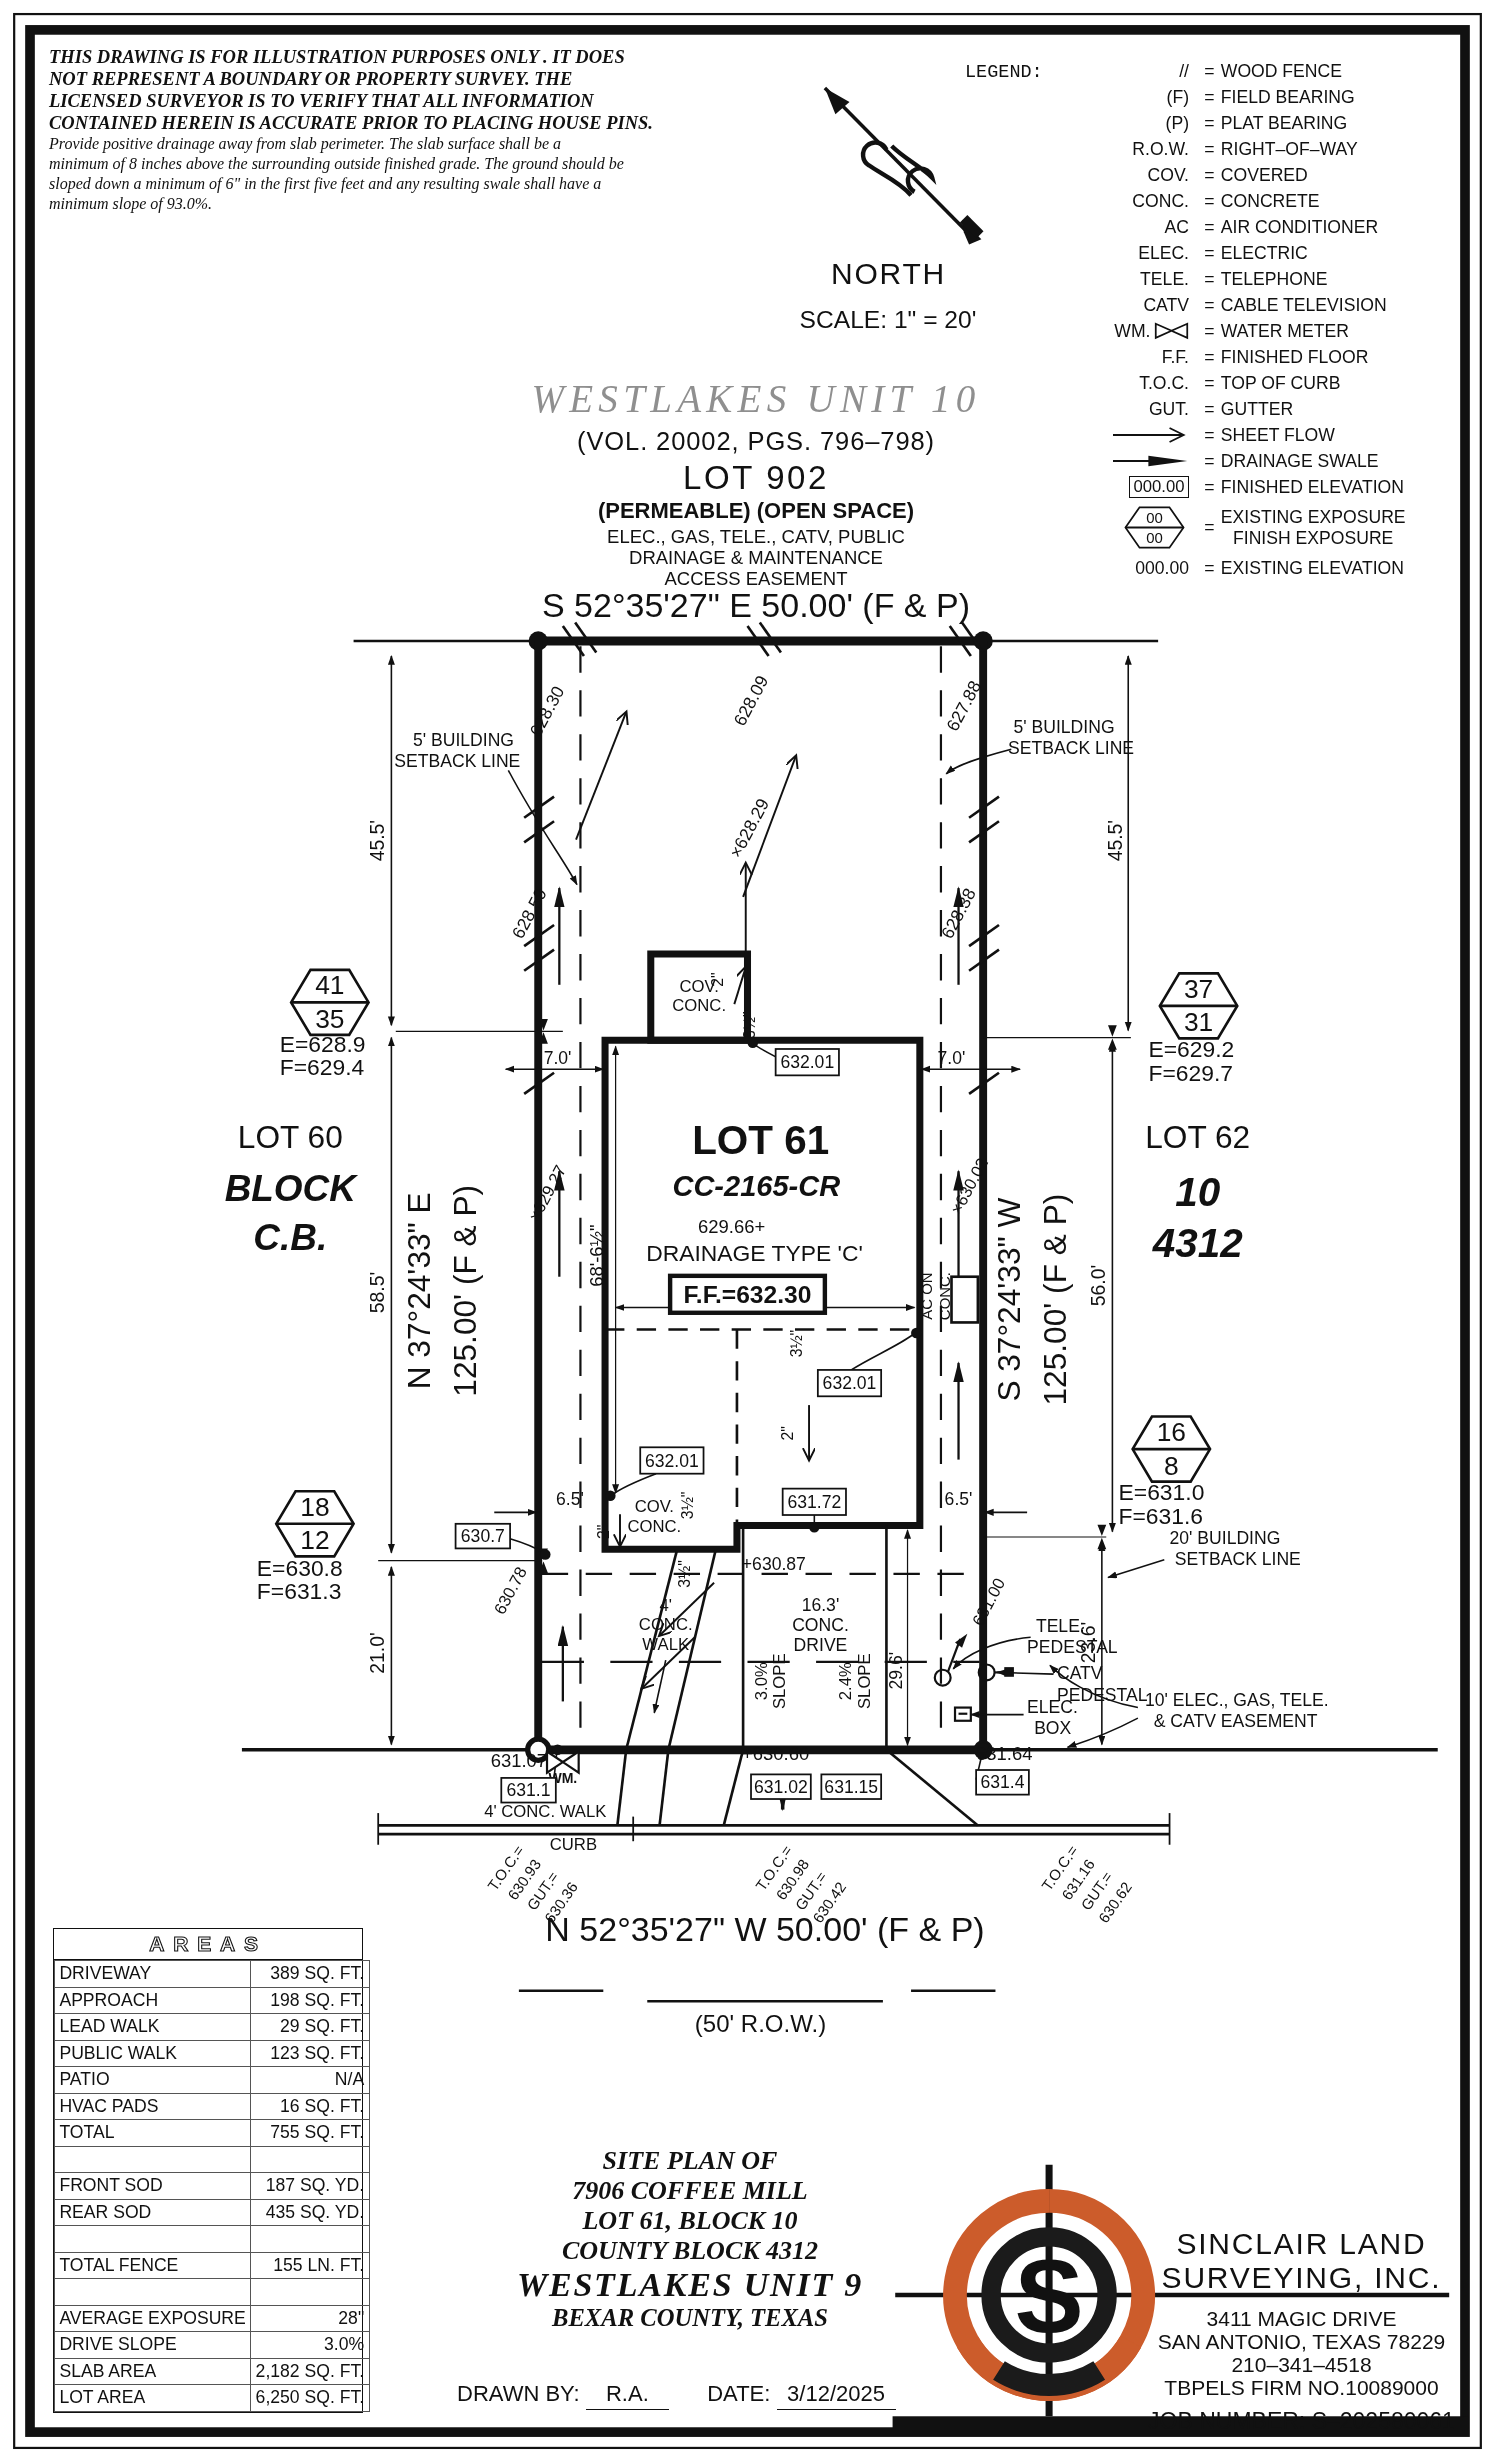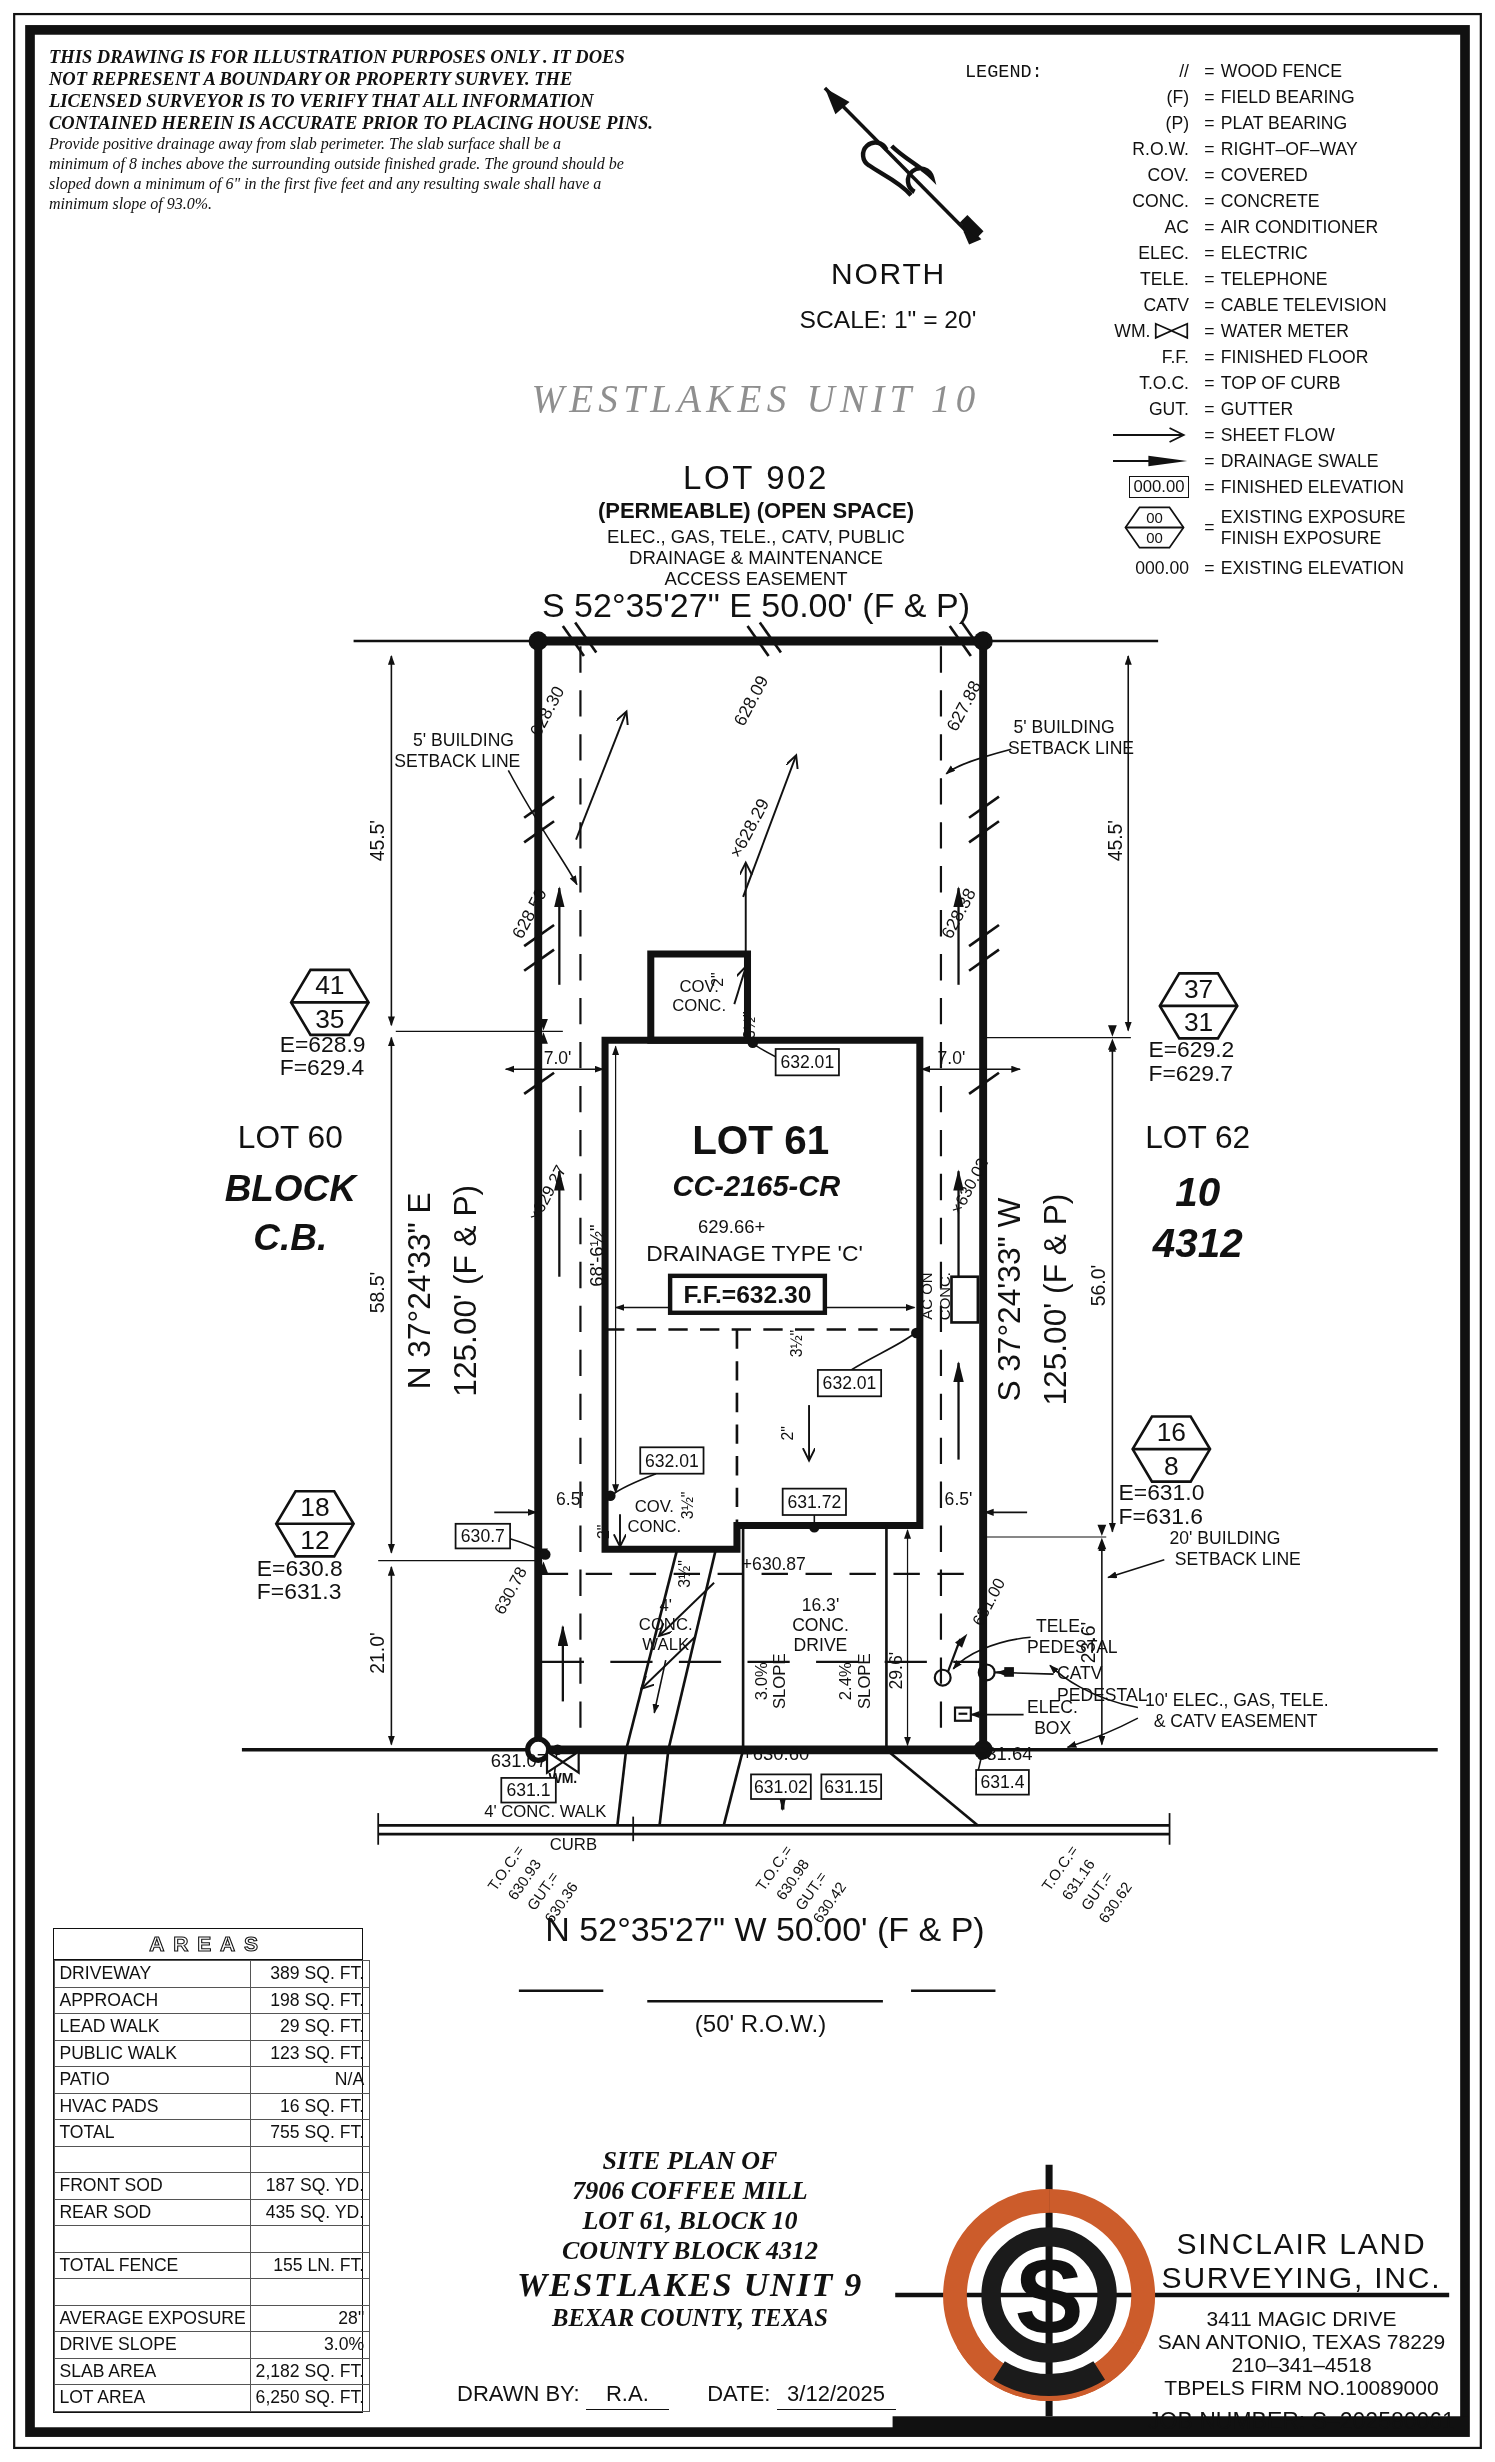--- a/index.html
+++ b/index.html
@@ -13,21 +13,21 @@
   .dl2{font-family:"Liberation Serif",serif;font-style:italic;font-size:16px;line-height:20px;white-space:nowrap;}
   
   #north-label{left:774px;top:257px;width:229px;text-align:center;font-size:30px;letter-spacing:1.8px;}
   #scale-label{left:721px;top:306px;width:334px;text-align:center;font-size:24.6px;}
   
   #legend{left:1075px;top:58px;width:369px;font-size:17.6px;}
   .lrow{display:flex;align-items:center;height:26px;}
   .lrow.tall{height:55px;}
   .lsym{width:114px;text-align:right;padding-right:8.8px;flex:none;display:flex;justify-content:flex-end;align-items:center;gap:3.5px;}
   .leq{width:23px;flex:none;text-align:center;}
-  .ldesc{white-space:nowrap;}
+  .ldesc{white-space:nowrap;text-align:center;}
   .lbox{border:1.8px solid #111;padding:0 3.5px;font-size:16.7px;}
   .ltitle{position:absolute;left:-123px;top:2.6px;font-size:18.5px;}
   
   .ctr{left:369px;width:774px;text-align:center;}
   #t-sub{top:376px;font-family:"Liberation Serif",serif;font-style:italic;font-size:39px;letter-spacing:5.3px;color:#8f8f8f;}
   #t-vol{top:427px;font-size:25.5px;letter-spacing:0.9px;}
   #t-lot902{top:459px;font-size:33px;letter-spacing:2.6px;}
   #t-perm{top:498px;font-size:22px;font-weight:bold;}
   #t-e1{top:526px;font-size:18.5px;}
   #t-e2{top:547px;font-size:18.5px;}
@@ -576,20 +576,21 @@
           <span class="lsym">000.00</span>
           <span class="leq">=</span>
           <span class="ldesc">
             <div>EXISTING ELEVATION</div>
           </span>
         </div>
       </div>
 </div>
 
 <div class="abs ctr" id="t-sub">WESTLAKES  UNIT  10</div>
+<div class="abs ctr" id="t-vol">(VOL.  20002,  PGS.  796–798)</div>
 <div class="abs ctr" id="t-lot902">LOT  902</div>
 <div class="abs ctr" id="t-perm">(PERMEABLE)  (OPEN  SPACE)</div>
 <div class="abs ctr" id="t-e1">ELEC.,  GAS,  TELE.,  CATV,  PUBLIC</div>
 <div class="abs ctr" id="t-e2">DRAINAGE  &amp;  MAINTENANCE</div>
 <div class="abs ctr" id="t-e3">ACCESS  EASEMENT</div>
 
 <div class="abs" id="bearing-top">S  52°35'27"  E  50.00'  (F  &amp;  P)</div>
 <div class="abs" id="bearing-bottom">N  52°35'27"  W  50.00'  (F  &amp;  P)</div>
 <div class="abs" id="street-row">(50'  R.O.W.)</div>
 

